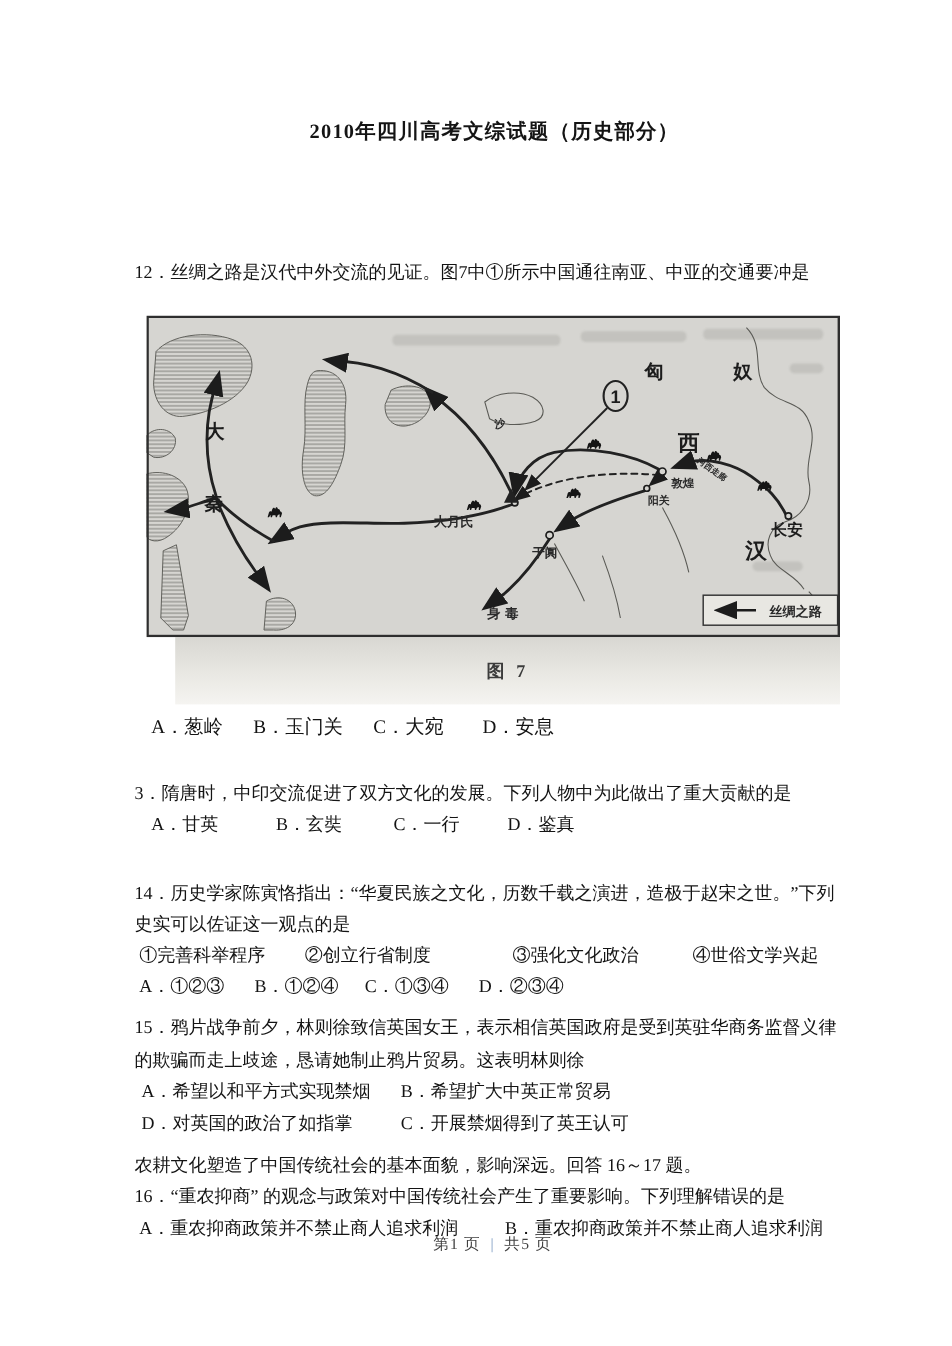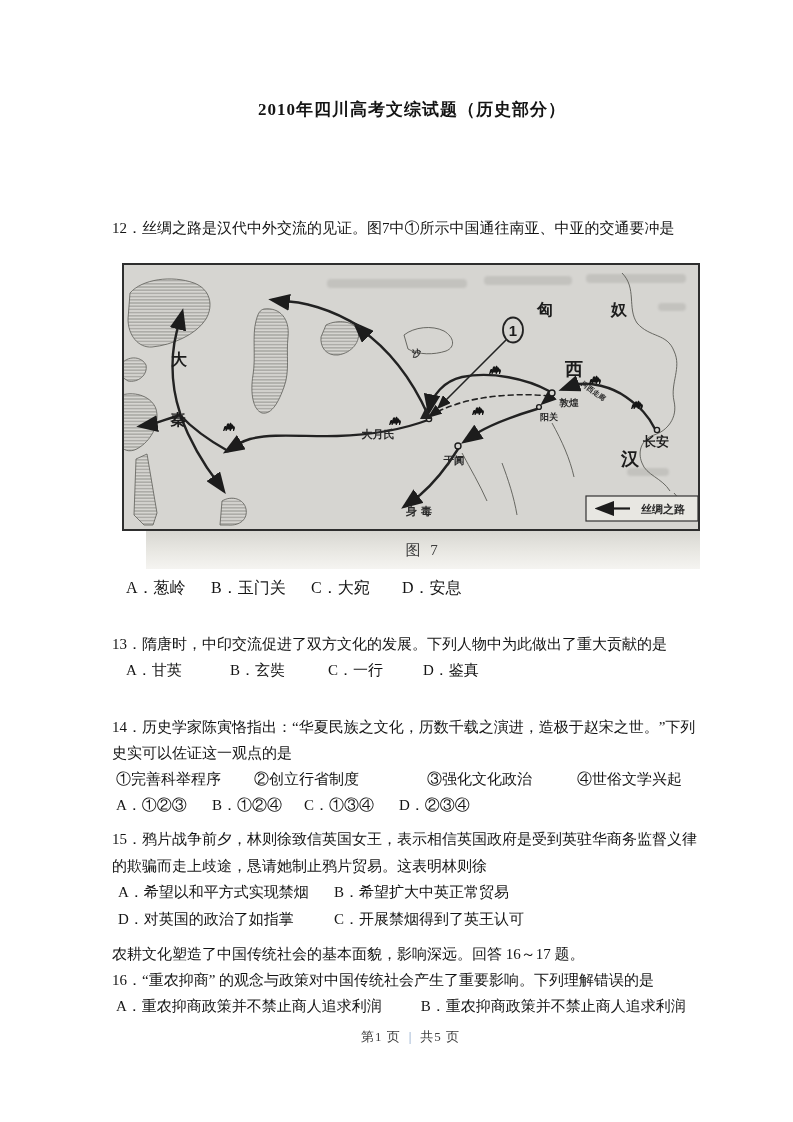--- a/index.html
+++ b/index.html
@@ -12,23 +12,23 @@
     padding-top:98px;text-align:center;font-size:17px;font-weight:700;
     letter-spacing:1px;
     padding-left:31px;
   }
   .qblock{margin-left:112px;margin-right:55px;font-size:15px;font-weight:400;line-height:26px;}
   .qline{white-space:nowrap;}
   #q12{margin-top:94px;}
   .figure{margin:22px 0 0 122px;width:578px;}
   .figure svg{display:block;}
   .fig-caption{
-    height:38px;display:flex;align-items:center;justify-content:center;
+    height:56px;display:flex;align-items:center;justify-content:center;
     background:linear-gradient(180deg,#d8d7d2 0%,#e9e8e3 55%,#f5f4f1 100%);
-    font-size:15px;font-weight:400;color:#3c3c3c;letter-spacing:3px;margin-left:24px;
+    font-size:15px;font-weight:700;color:#3c3c3c;letter-spacing:3px;margin-left:24px;
   }
   .optrow{display:flex;margin-top:9px;margin-left:126px;margin-right:40px;}
   .optrow span{white-space:nowrap;}
   #q13{margin-top:32px;}
   #q13 .optrow{margin-left:14px;margin-top:0;}
   #q14{margin-top:31px;}
   #q14 .itemsrow,#q14 .optrow{margin-left:4px;margin-top:0;display:flex;}
   #q15{margin-top:8px;line-height:26.5px;}
   .optgrid{display:grid;grid-template-columns:216px auto;margin-left:6px;}
   #intro{margin-top:9px;}
@@ -164,21 +164,21 @@
 </div>
 
 <div class="optrow">
   <span style="min-width:85px">A．葱岭</span>
   <span style="min-width:100px">B．玉门关</span>
   <span style="min-width:91px">C．大宛</span>
   <span>D．安息</span>
 </div>
 
 <div class="qblock" id="q13">
-  <div class="qline">13．隋唐时，中印交流促进了双方文化的发展。下列人物中为此做出了重大贡献的是</div>
+  <div class="qline">3．隋唐时，中印交流促进了双方文化的发展。下列人物中为此做出了重大贡献的是</div>
   <div class="optrow">
     <span style="min-width:104px">A．甘英</span>
     <span style="min-width:98px">B．玄奘</span>
     <span style="min-width:95px">C．一行</span>
     <span>D．鉴真</span>
   </div>
 </div>
 
 <div class="qblock" id="q14">
   <div class="qline">14．历史学家陈寅恪指出：“华夏民族之文化，历数千载之演进，造极于赵宋之世。”下列</div>

